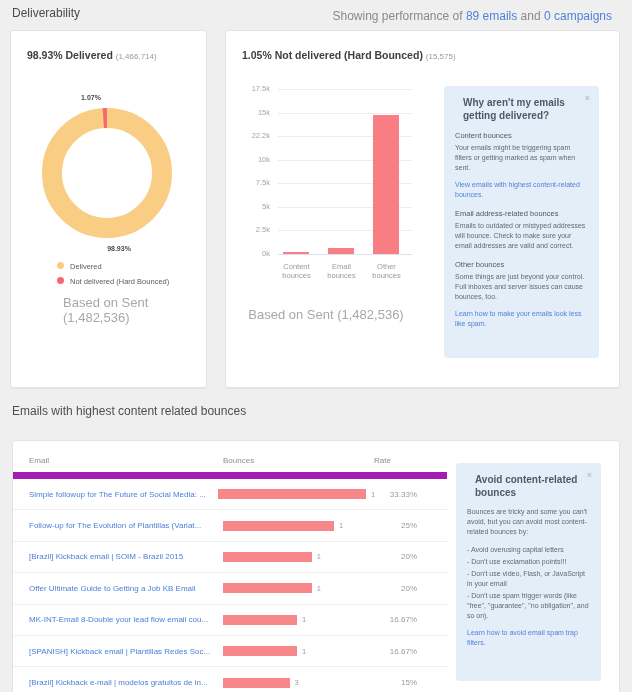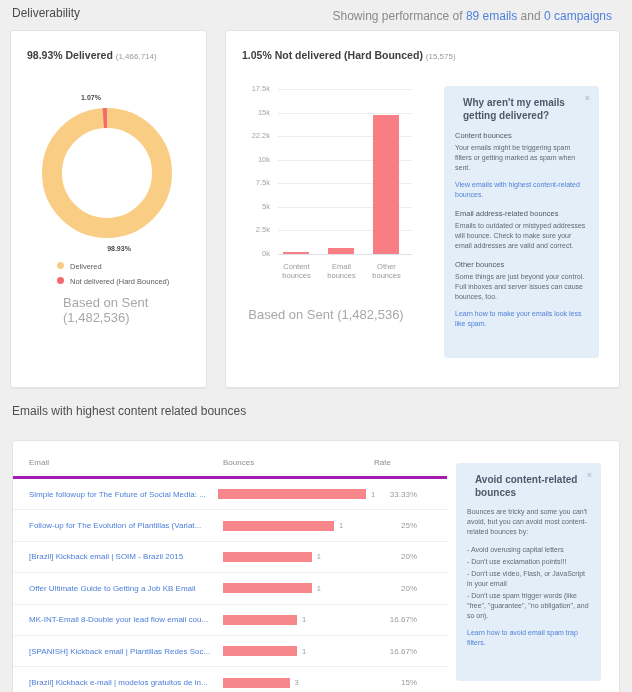--- a/index.html
+++ b/index.html
@@ -55,21 +55,21 @@
   .phead { font-size:7.5px; color:#4f5a64; margin-top:9px; margin-bottom:3px; }
   .pbody { font-size:7px; line-height:10px; color:#5f6a75; }
   .plink { display:block; font-size:7px; line-height:10px; color:#5182d9; text-decoration:none; margin-top:7px; cursor:pointer; }
   .ptips { margin-top:8px; }
   .ptip { font-size:7px; line-height:10px; color:#5f6a75; margin-top:2px; }
 
   
   .section-title { position:absolute; left:12px; top:404px; font-size:12px; color:#4f4f4f; }
   .table { position:absolute; left:0; top:8px; width:434px; }
   .thead, .trow { display:flex; align-items:center; padding:0 30px 0 16px; }
-  .thead { height:30px; border-bottom:3px solid #a21caf; }
+  .thead { height:30px; border-bottom:7px solid #a21caf; }
   .th { font-size:8px; color:#8e8e8e; }
   .th-email { width:190px; } .th-bounces { flex:1; margin-left:4px; } .th-rate { width:43px; text-align:left; }
   .trow { height:31.4px; border-bottom:1px solid #efefef; }
   .temail { display:block; width:190px; font-size:8px; color:#4c7fd9; text-decoration:none;
             white-space:nowrap; overflow:hidden; text-overflow:ellipsis; cursor:pointer; }
   .tbar { flex:1; display:flex; align-items:center; margin-left:4px; }
   .rowbar { height:10px; background:#f8878b; }
   .tcount { font-size:7.5px; color:#a0a0a0; margin-left:5px; }
   .trate { width:43px; text-align:right; font-size:8px; color:#9b9b9b; }
 </style>

